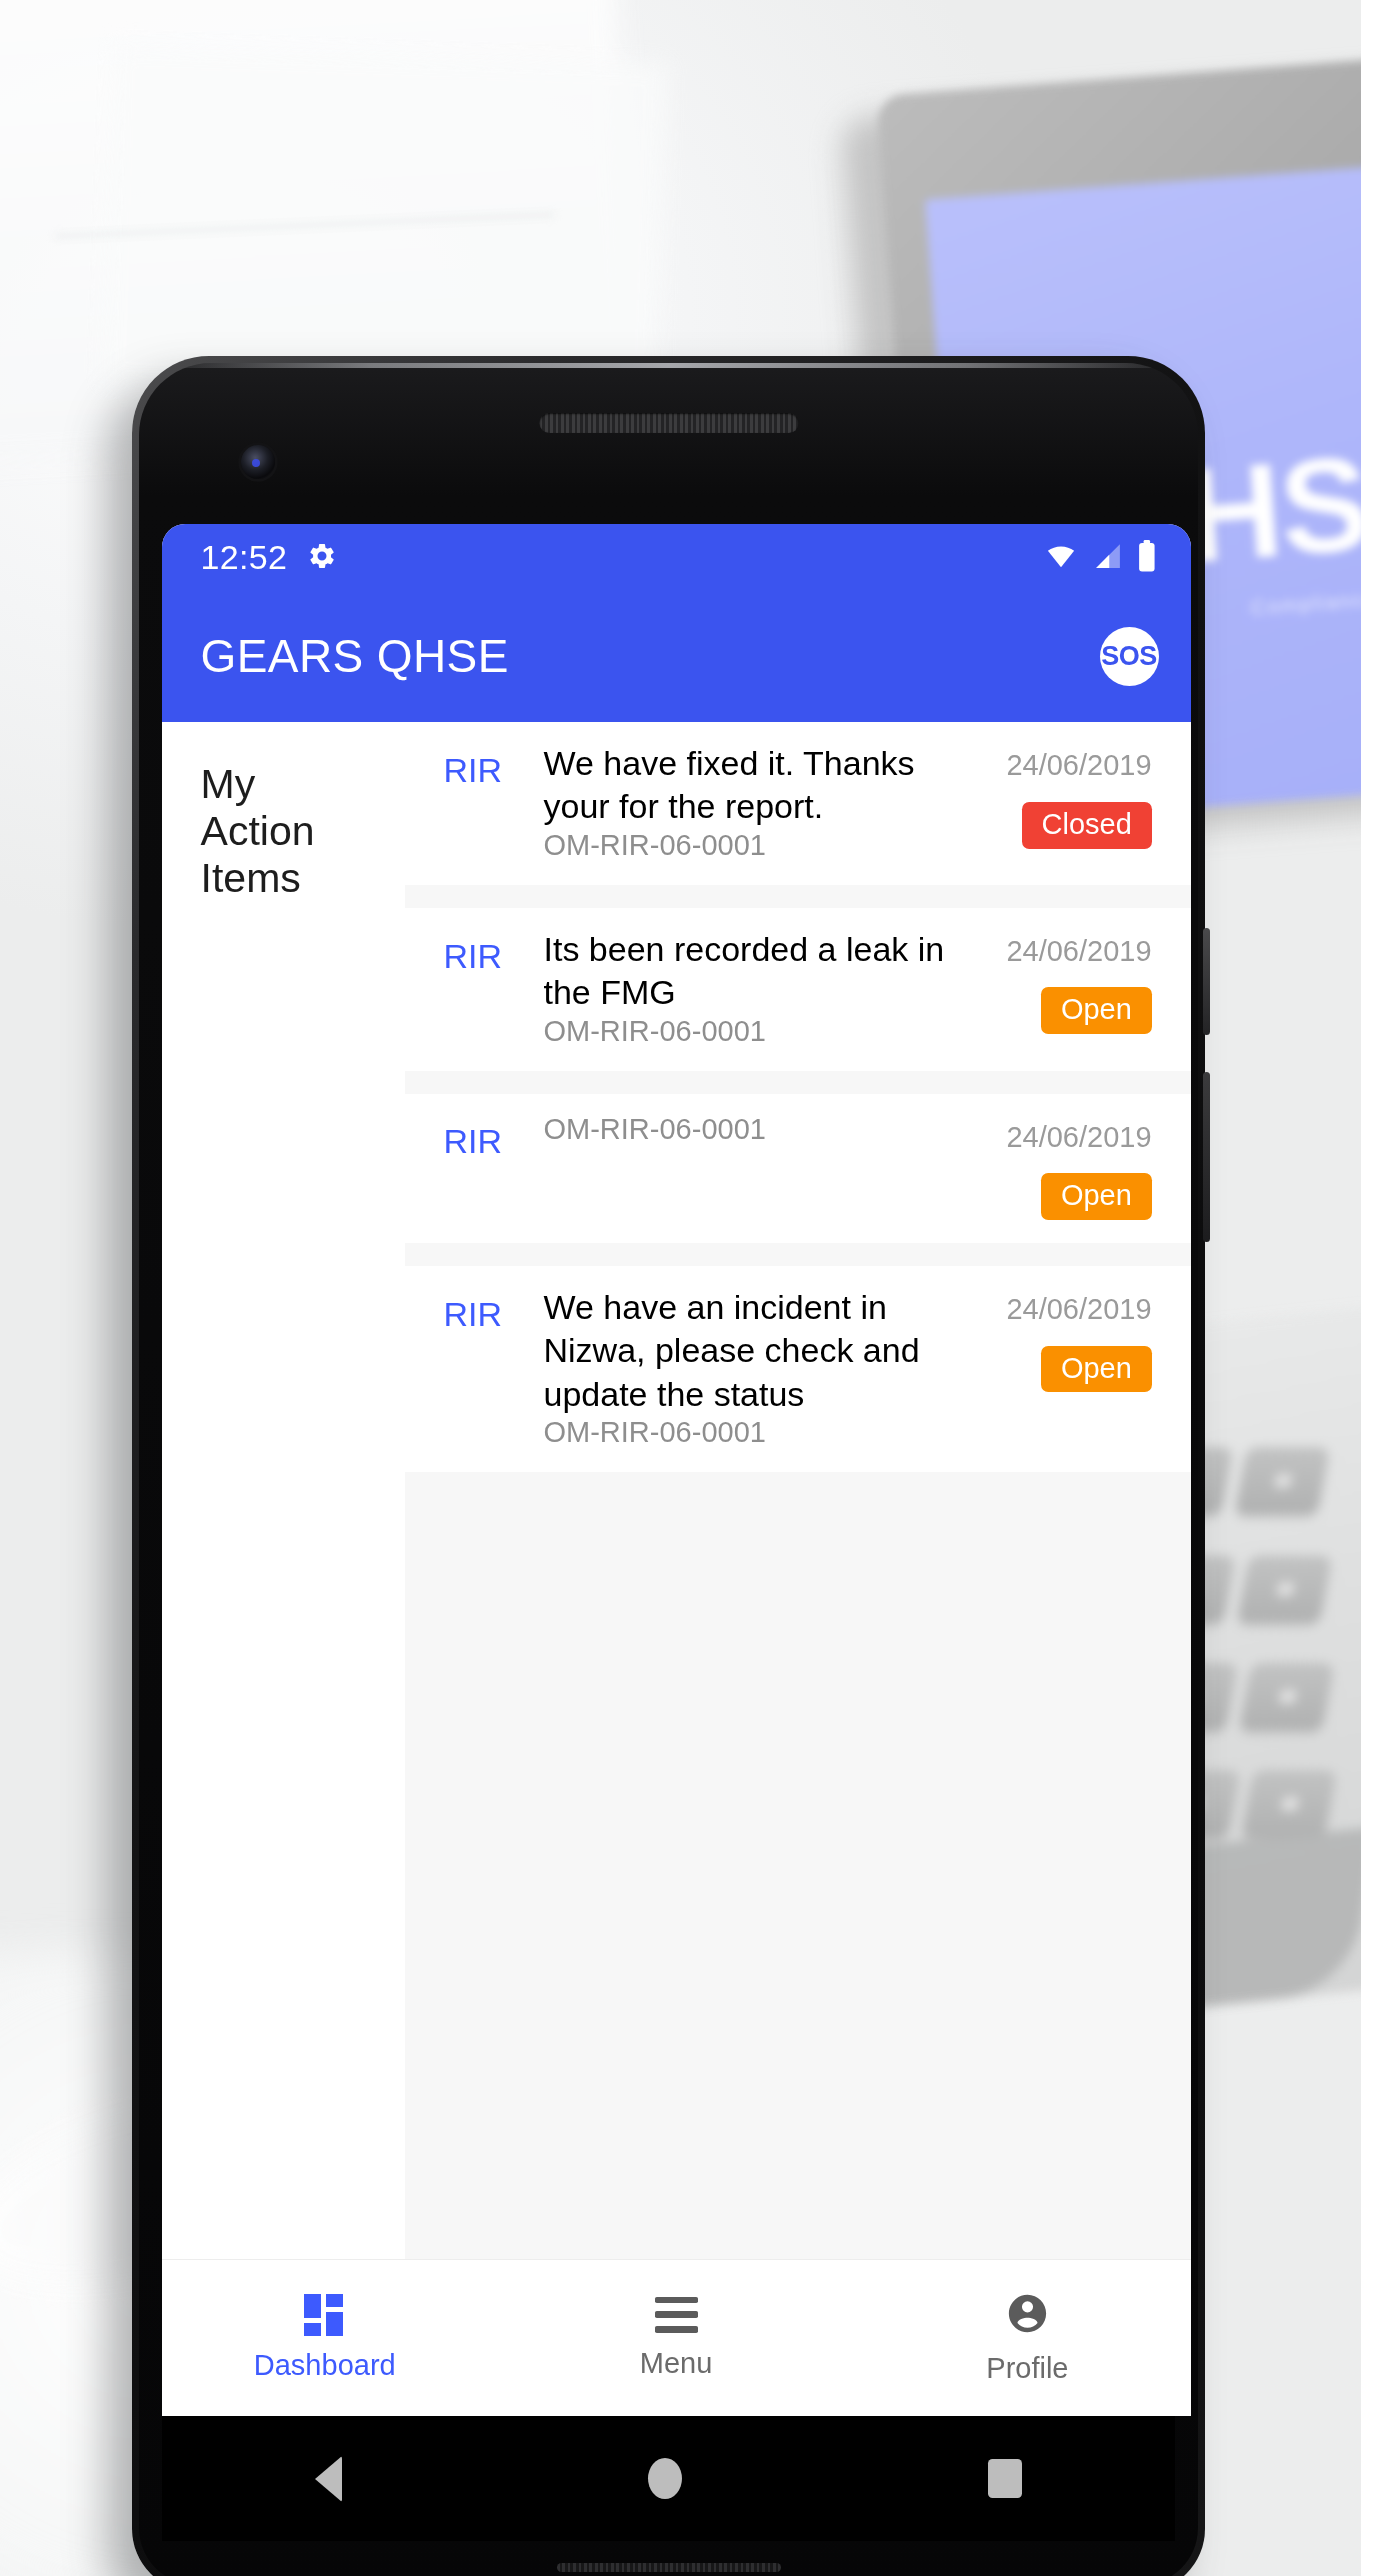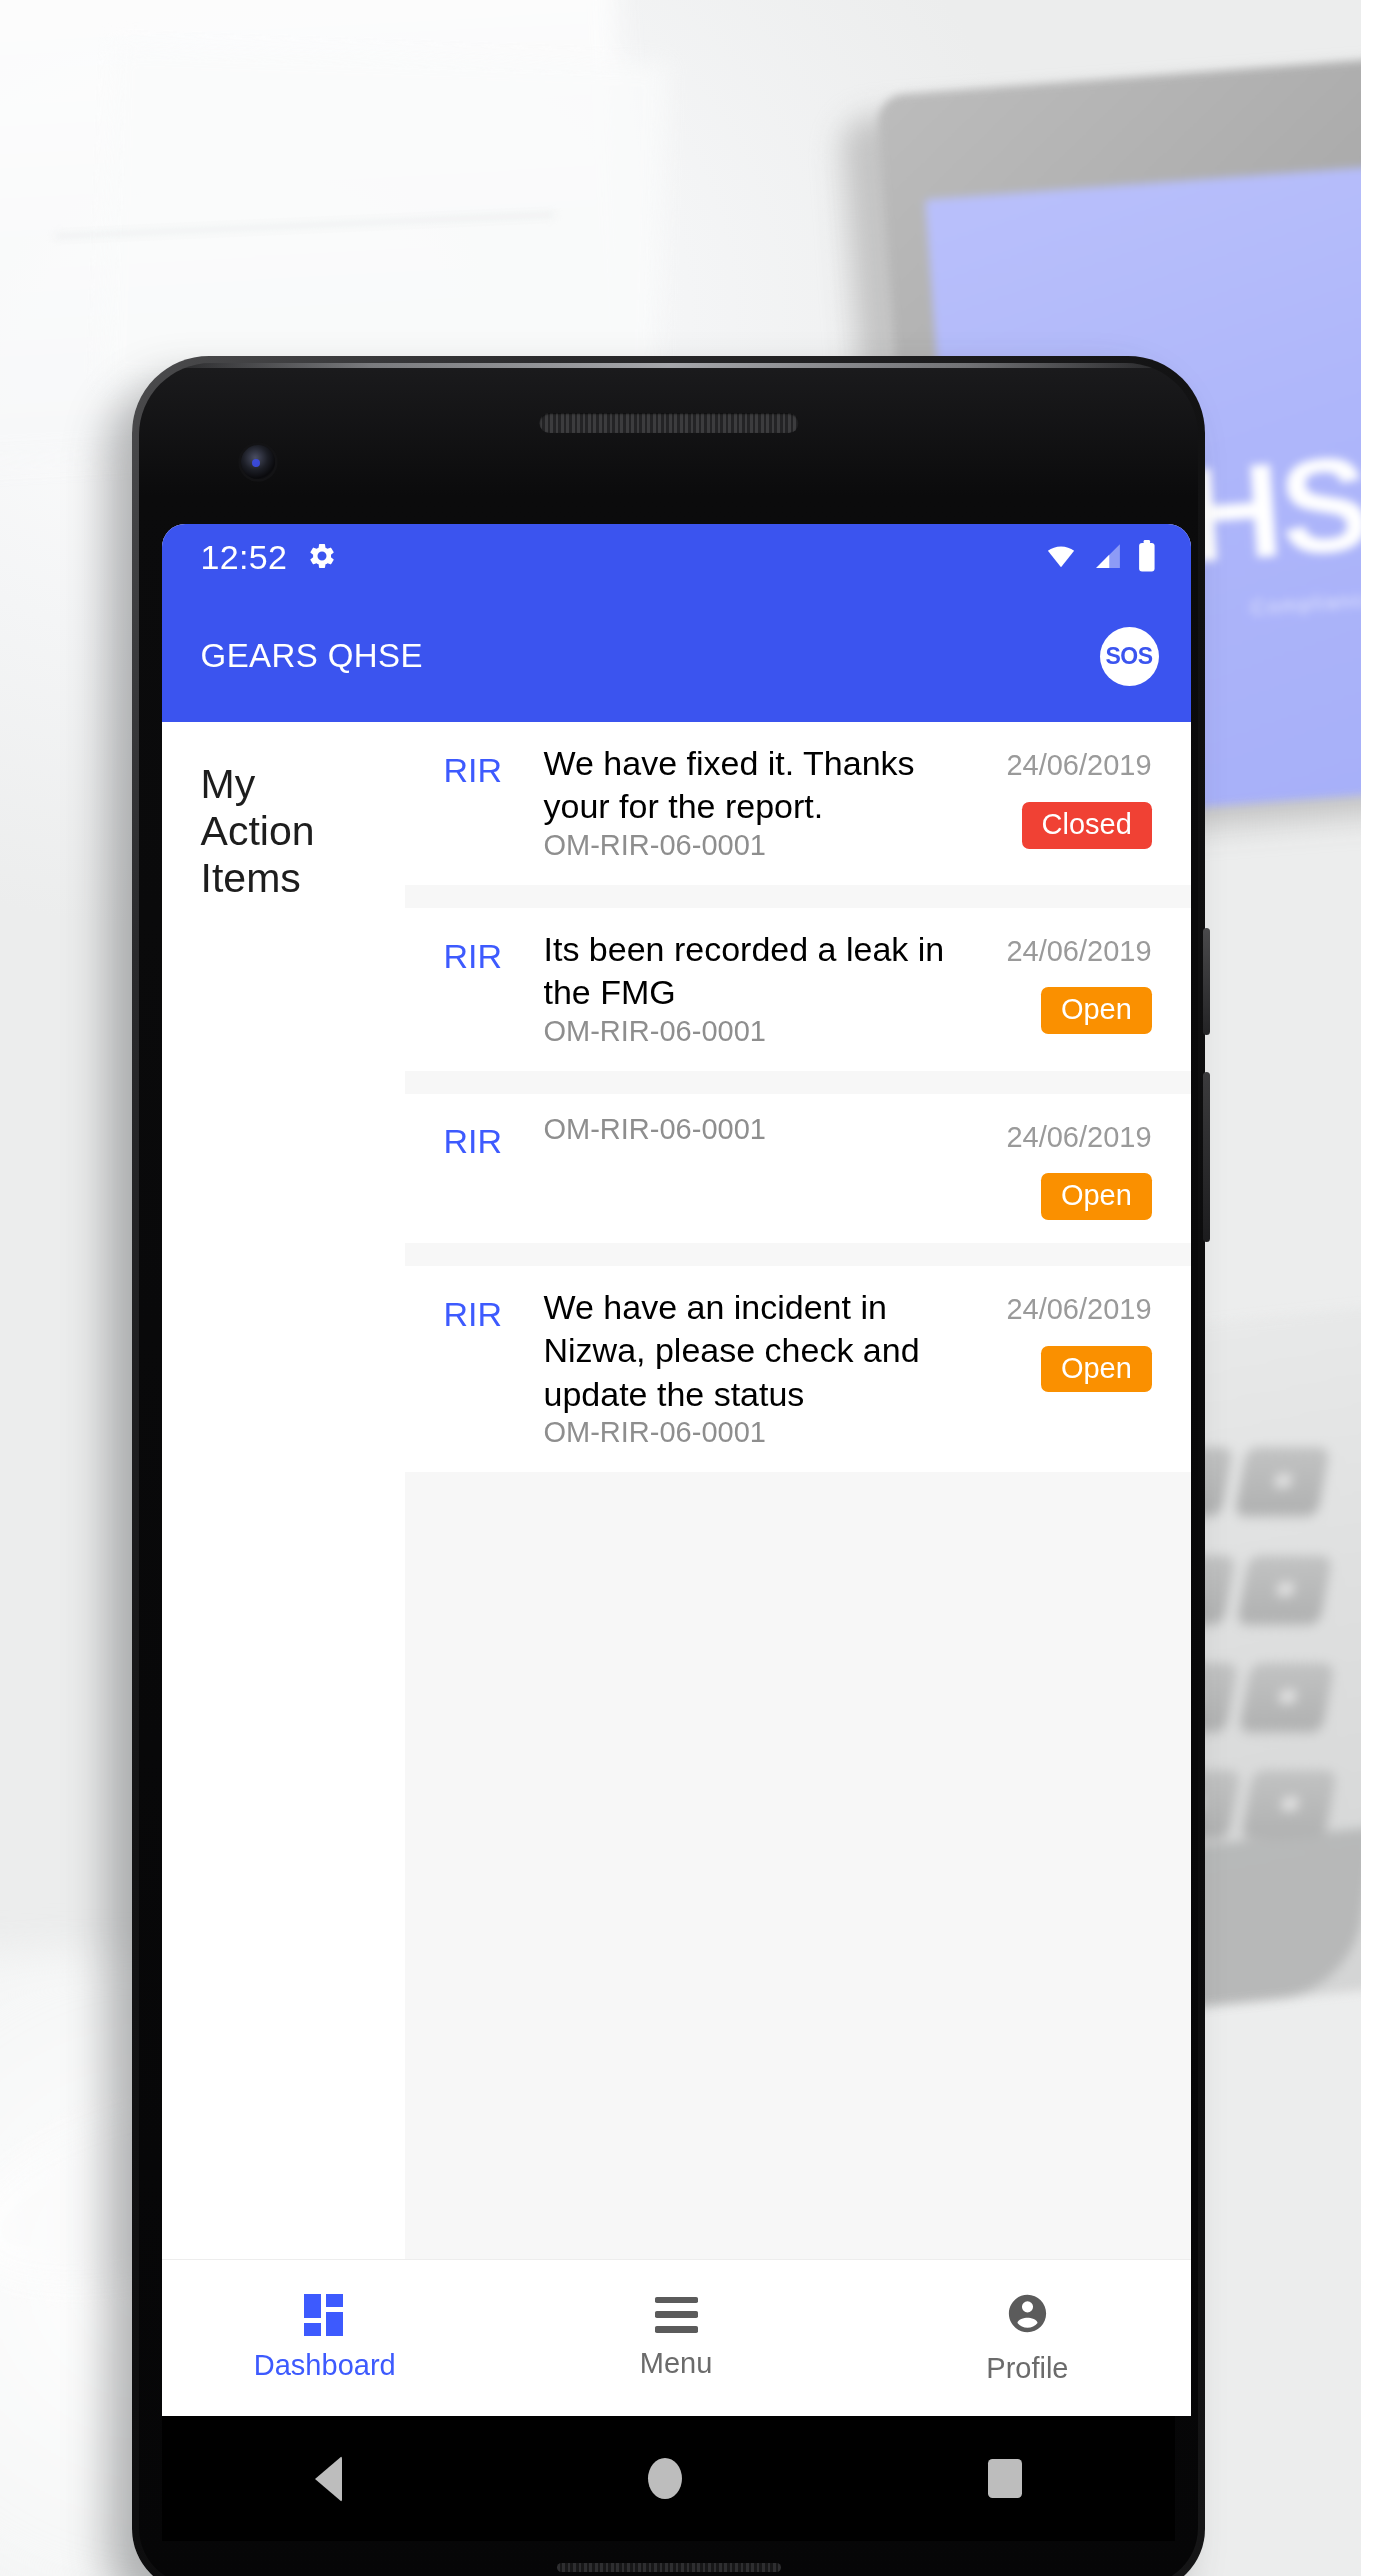--- a/index.html
+++ b/index.html
@@ -259,33 +259,33 @@
     height: 132px;
     background: #3b54ef;
     display: flex;
     align-items: center;
     justify-content: space-between;
     padding: 0 32px 0 39px;
     flex: 0 0 auto;
   }
   .app-title {
     color: #ffffff;
-    font-size: 33px;
+    font-size: 46px;
     font-weight: 400;
     letter-spacing: 0.4px;
   }
   .sos-btn {
     width: 59px; height: 59px;
     border-radius: 50%;
     background: #ffffff;
     display: flex;
     align-items: center;
     justify-content: center;
     color: #3b54ef;
-    font-size: 23px;
+    font-size: 27px;
     font-weight: bold;
     letter-spacing: -0.4px;
     cursor: pointer;
   }
 
   
   .content {
     flex: 1 1 auto;
     background: #f7f7f7;
     overflow: hidden;

